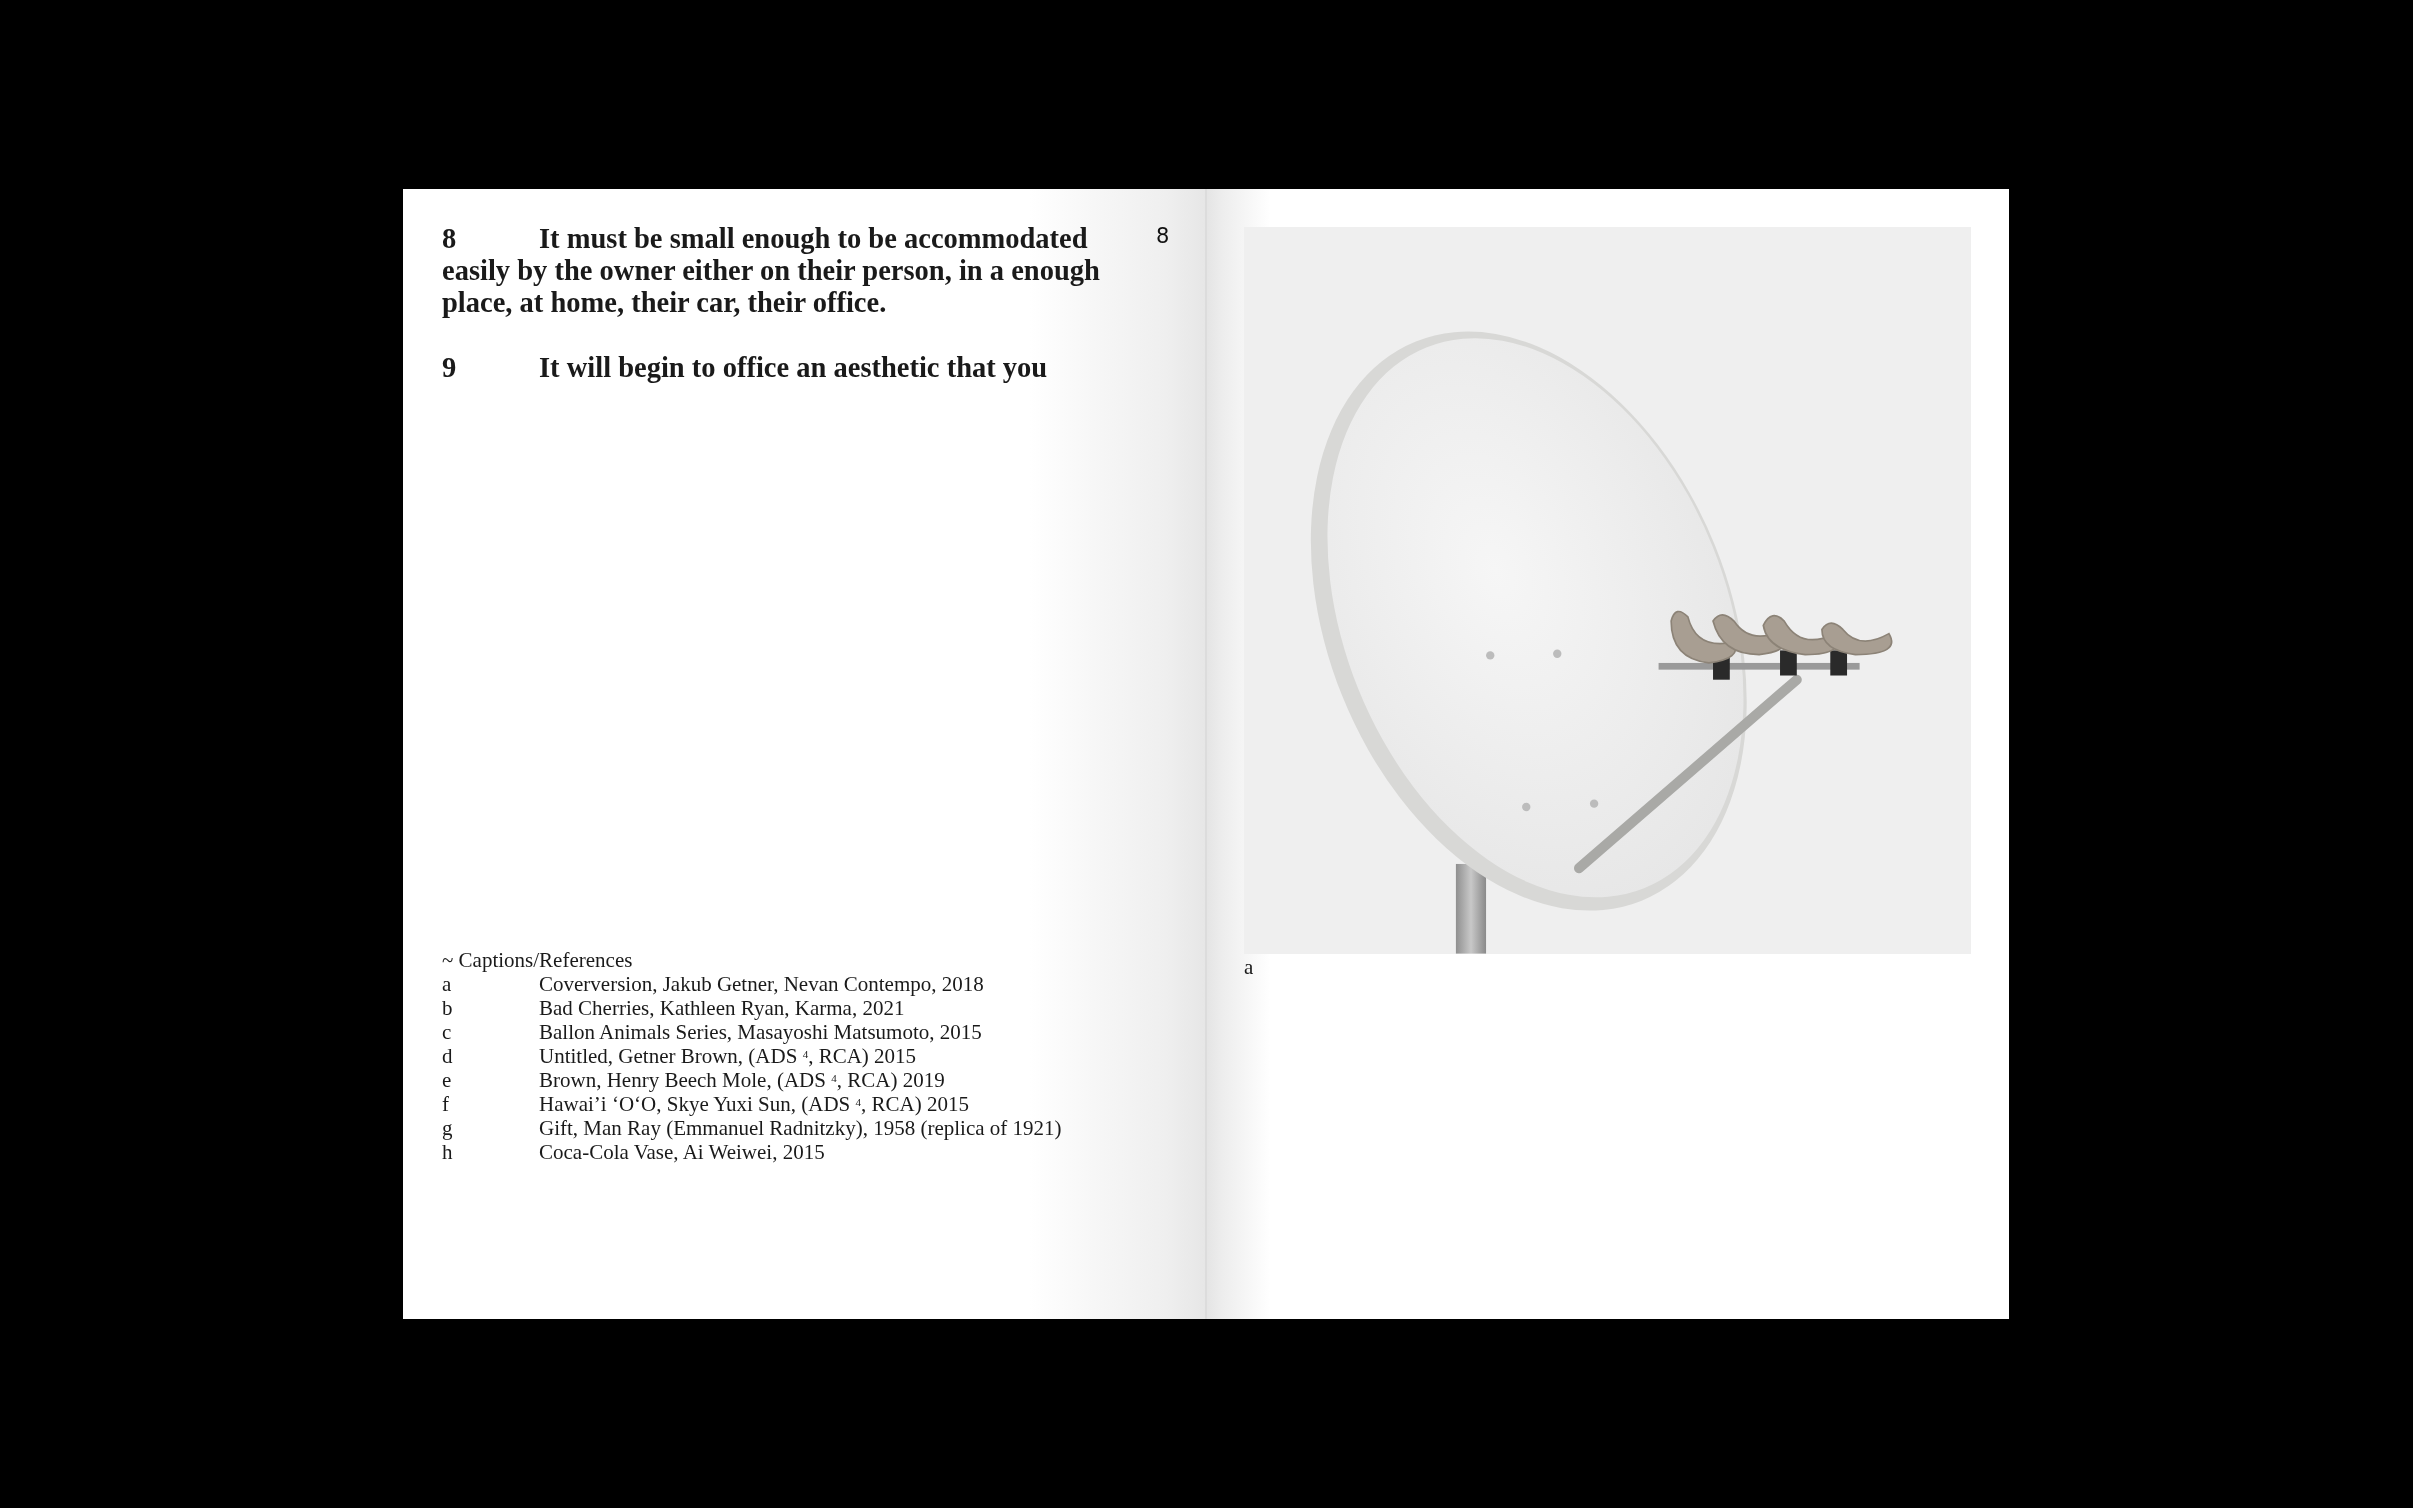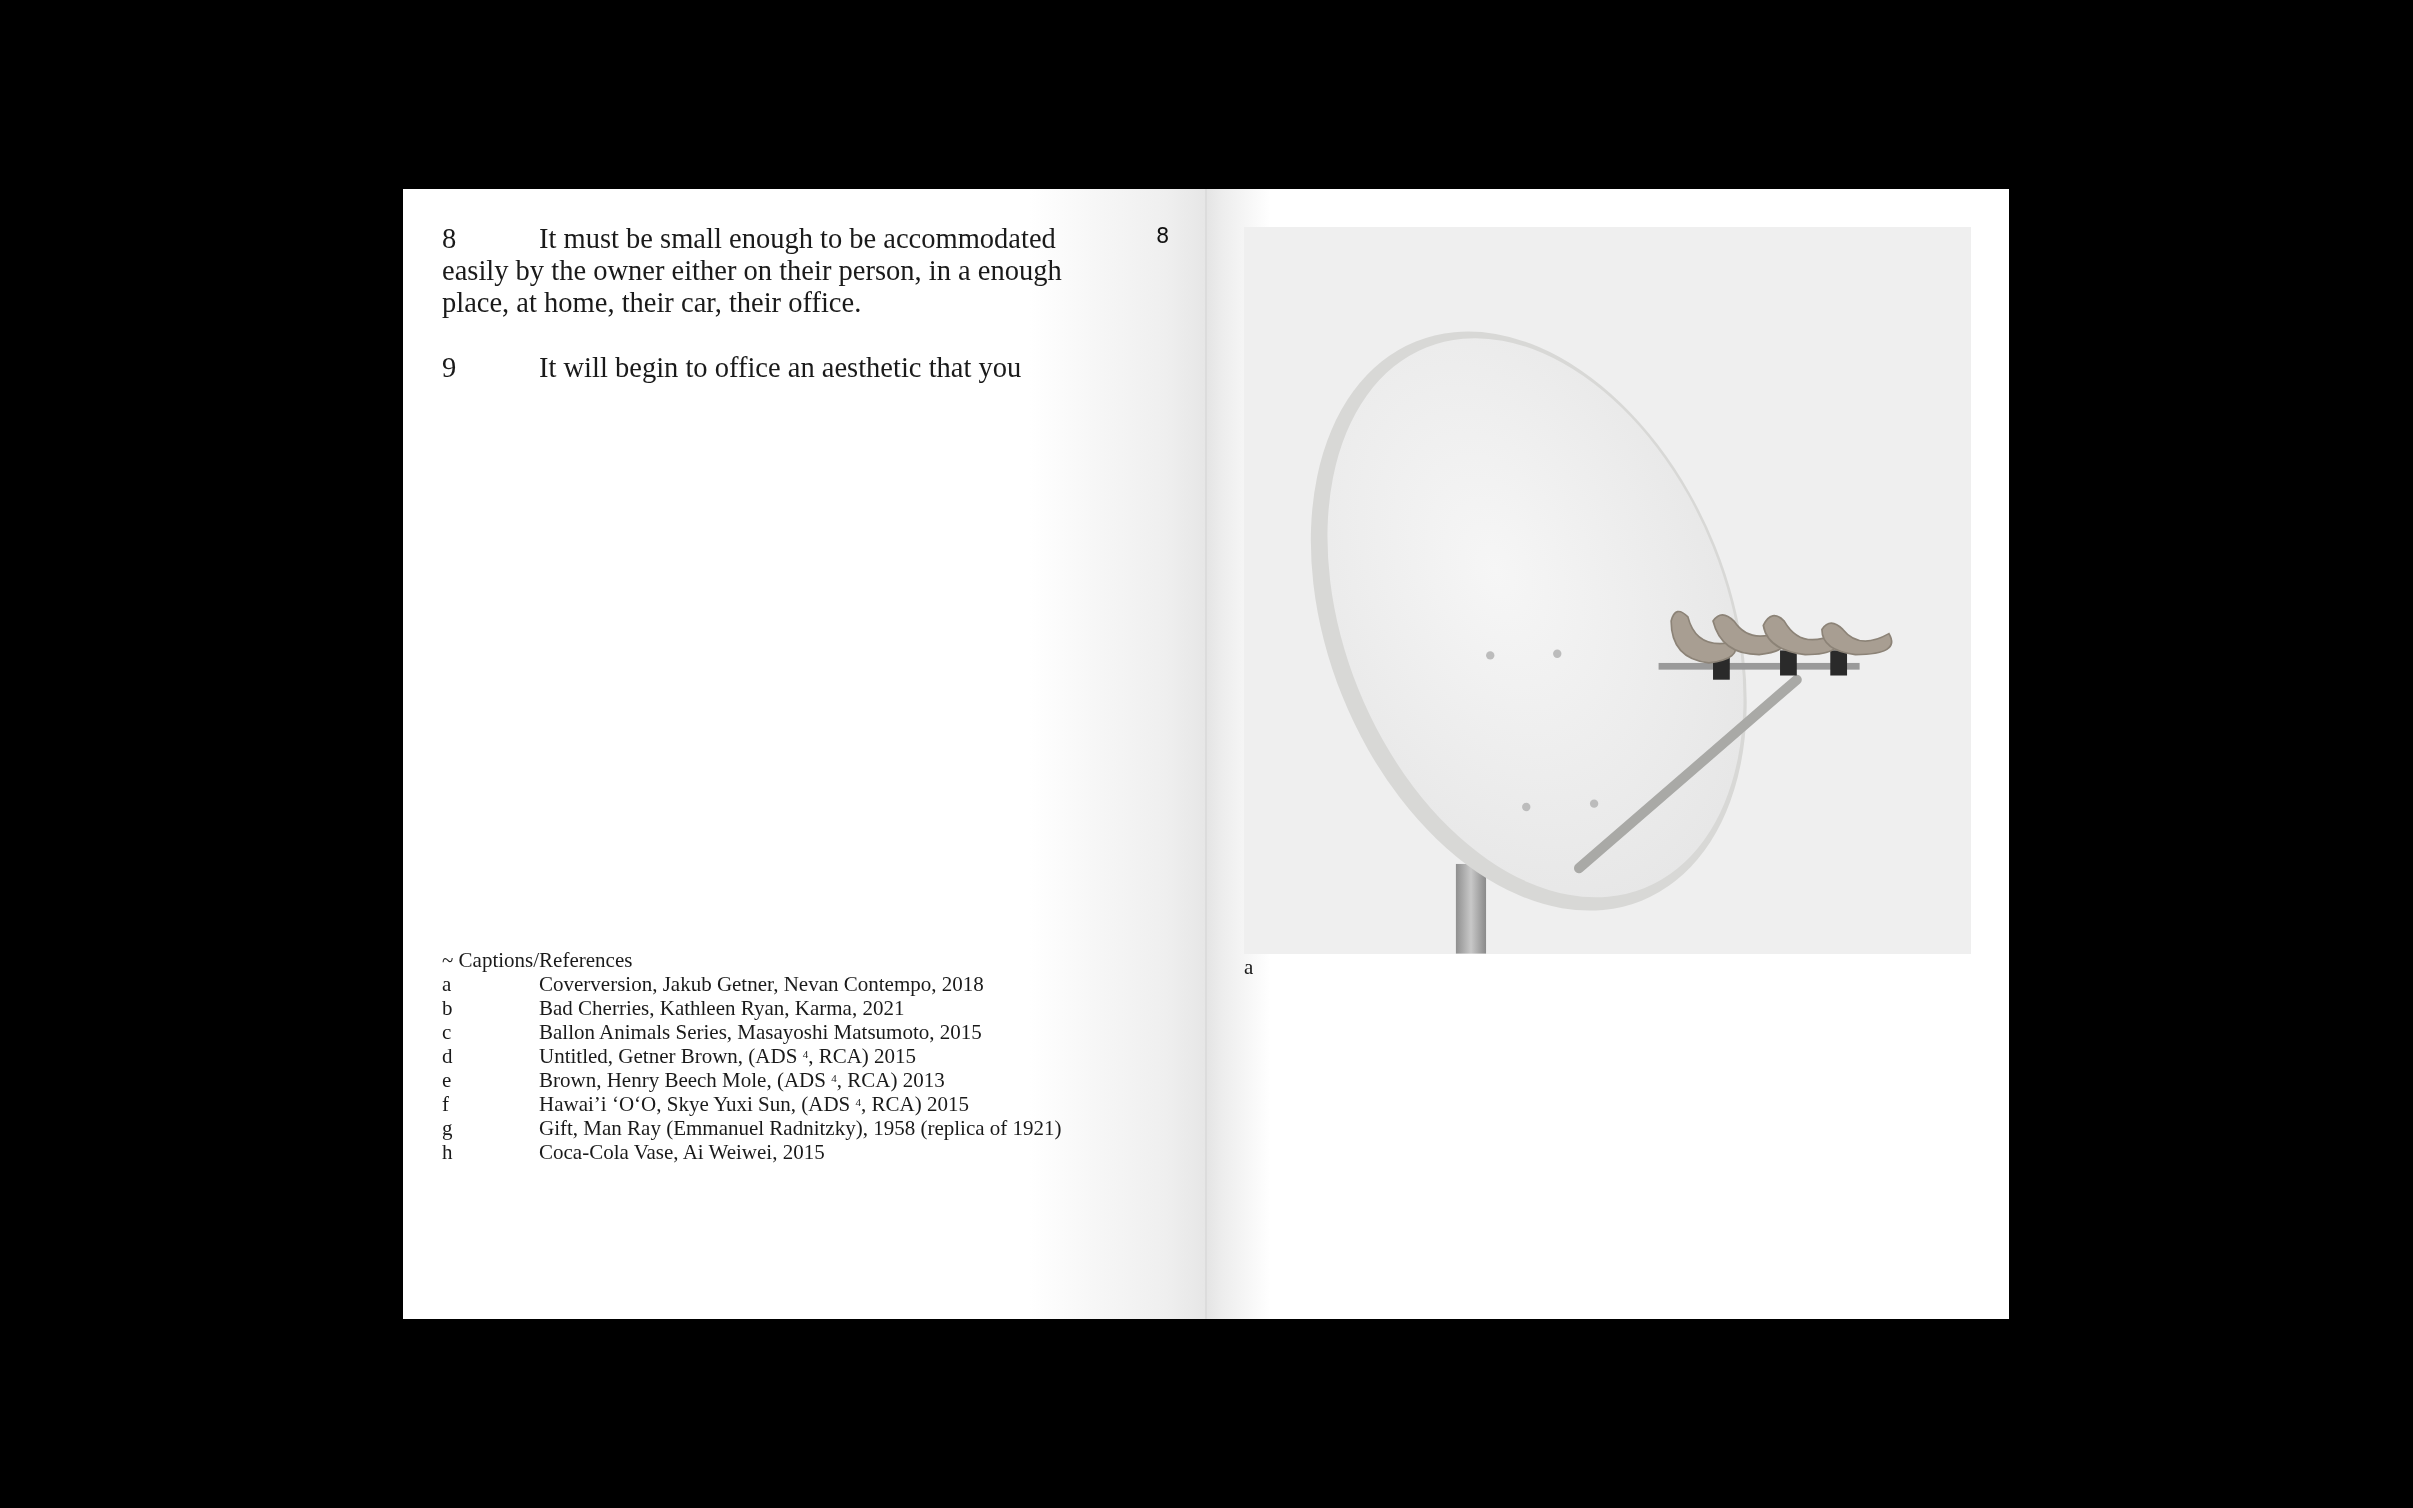--- a/index.html
+++ b/index.html
@@ -16,21 +16,21 @@
     background: linear-gradient(to right, #ffffff 0%, #ffffff 78%, #f7f7f7 86%, #efefef 95%, #e6e6e6 100%);
   }
   .page-right {
     position:absolute; left:803px; top:0; width:803px; height:1130px;
     background: linear-gradient(to right, #e4e4e4 0%, #ededed 2%, #f6f6f6 5%, #ffffff 8%, #ffffff 100%);
   }
   .gutter-line {
     position:absolute; left:802px; top:0; width:1.7px; height:1130px; background:#dcdcdc;
   }
   .para {
-    position:absolute; left:39px; width:670px; font-size:28.5px; line-height:32px; color:#1a1a1a;
+    position:absolute; left:39px; width:670px; font-size:28.5px; line-height:32px; color:#1a1a1a;font-weight:bold;
   }
   .para .num { display:inline-block; width:97px; }
   .page-number {
     position:absolute; left:753px; top:35px; font-family:"DejaVu Sans", sans-serif; font-size:21px; color:#111;
   }
   .captions {
     position:absolute; left:39px; top:759px; font-size:21px; line-height:24px; color:#1a1a1a;
   }
   .captions .row { display:flex; }
   .captions .key { width:97px; }
@@ -71,21 +71,21 @@
       <div class="row">
           <span class="key">c</span>
           <span>Ballon Animals Series, Masayoshi Matsumoto, 2015</span>
         </div>
       <div class="row">
           <span class="key">d</span>
           <span><span>Untitled, Getner Brown, (ADS </span><sup>4</sup><span>, RCA) 2015</span></span>
         </div>
       <div class="row">
           <span class="key">e</span>
-          <span><span>Brown, Henry Beech Mole, (ADS </span><sup>4</sup><span>, RCA) 2013</span></span>
+          <span><span>Brown, Henry Beech Mole, (ADS </span><sup>4</sup><span>, RCA) 2019</span></span>
         </div>
       <div class="row">
           <span class="key">f</span>
           <span><span>Hawai’i ‘O‘O, Skye Yuxi Sun, (ADS </span><sup>4</sup><span>, RCA) 2015</span></span>
         </div>
       <div class="row">
           <span class="key">g</span>
           <span>Gift, Man Ray (Emmanuel Radnitzky), 1958 (replica of 1921)</span>
         </div>
       <div class="row">

